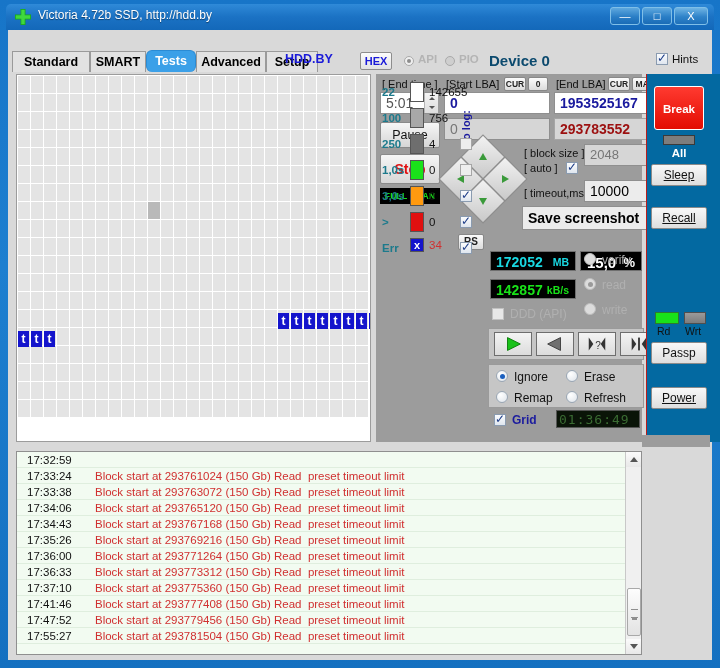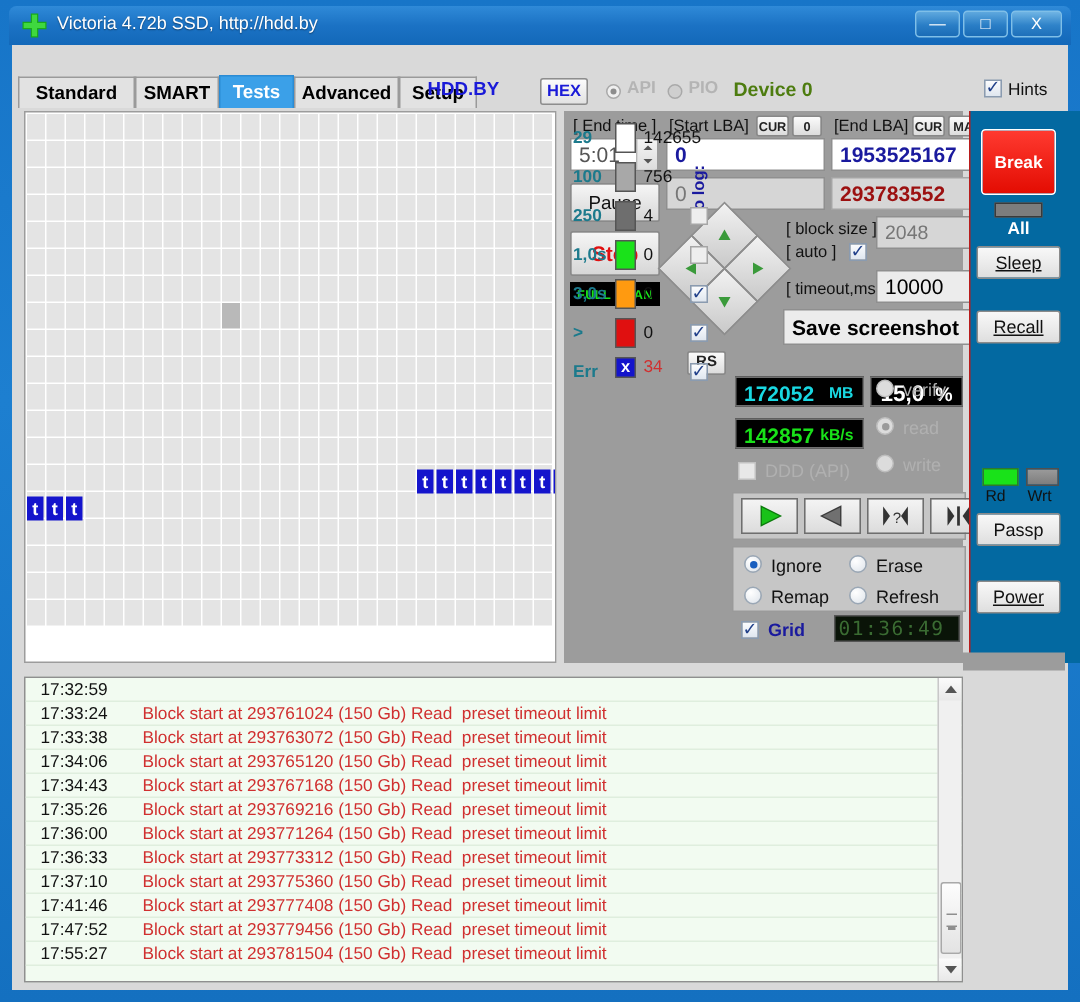--- a/index.html
+++ b/index.html
@@ -97,21 +97,21 @@
     position:absolute;width:10px;height:10px;border-radius:50%;
     border:1px solid #a9a9a9;background:#efefef;box-sizing:border-box;
   }
   .radio-s.on::after{
     content:"";position:absolute;left:2px;top:2px;width:4px;height:4px;
     border-radius:50%;background:#8d8d8d;
   }
   .dimlabel{position:absolute;font-size:11.5px;font-weight:bold;color:#b4b4b4;}
   #devicelabel{
     position:absolute;left:481px;top:2px;
-    font-size:13px;font-weight:bold;color:#4d7c0f;
+    font-size:15px;font-weight:bold;color:#0c4a6e;
   }
   #hints{
     position:absolute;left:648px;top:3px;font-size:11.5px;color:#111;
   }
   .cbx{
     display:inline-block;width:12px;height:12px;vertical-align:-2px;
     border:1px solid #8a9bb0;background:linear-gradient(180deg,#fbfcfe,#dfe6ef);
     box-sizing:border-box;position:relative;margin-right:4px;
   }
   .cbx.checked::after{
@@ -355,21 +355,21 @@
       <span class="wbtn-glyph">X</span>
     </div>
   </div>
 
   <div id="client">
 
 
     <div id="tabstrip">
       <div class="tab" style="left:4px;width:78px;">Standard</div>
       <div class="tab" style="left:82px;width:56px;">SMART</div>
-      <div class="tab active" style="left:138px;width:50px;">Tests</div>
+      <div class="tab active" style="left:138px;width:50px;border-radius:6px;">Tests</div>
       <div class="tab" style="left:188px;width:70px;">Advanced</div>
       <div class="tab" style="left:258px;width:52px;">Setup</div>
 
       <div id="hddby">HDD.BY</div>
       <div id="hexbtn">HEX</div>
 
       <div class="radio-s on" style="left:396px;top:6px;"></div>
       <div class="dimlabel" style="left:410px;top:3px;">API</div>
       <div class="radio-s" style="left:437px;top:6px;background:#cfcfcf;"></div>
       <div class="dimlabel" style="left:451px;top:3px;">PIO</div>
@@ -967,21 +967,21 @@
         <svg style="position:absolute;left:274px;top:142px;width:10px;height:6px;">
           <polygon points="0,0 10,0 5,6" fill="#222"></polygon>
         </svg>
 
         <div class="tinybtn" style="left:84px;top:6px;width:0;height:0;border:none;"></div>
         <div class="tinybtn" style="left:82px;top:160px;width:26px;height:16px;font-size:10px;line-height:14px;">RS</div>
 
         <div id="tolog">to log:</div>
 
         <div id="statsrows">
-            <div class="statkey" style="left:6px;top:12px;">29</div>
+            <div class="statkey" style="left:6px;top:12px;">22</div>
             <div class="statsw" style="left:34px;top:8px;width:14px;height:20px;background:#ffffff;"></div>
             <div class="statnum" style="left:53px;top:12px;">142655</div>
             <div class="statkey" style="left:6px;top:38px;">100</div>
             <div class="statsw" style="left:34px;top:34px;width:14px;height:20px;background:#a8a8a8;"></div>
             <div class="statnum" style="left:53px;top:38px;">756</div>
             <div class="statkey" style="left:6px;top:64px;">250</div>
             <div class="statsw" style="left:34px;top:60px;width:14px;height:20px;background:#6e6e6e;"></div>
             <div class="statnum" style="left:53px;top:64px;">4</div>
             <span class="cbx flat" style="position:absolute;left:84px;top:64px;"></span>
             <div class="statkey" style="left:6px;top:90px;">1,0s</div>

